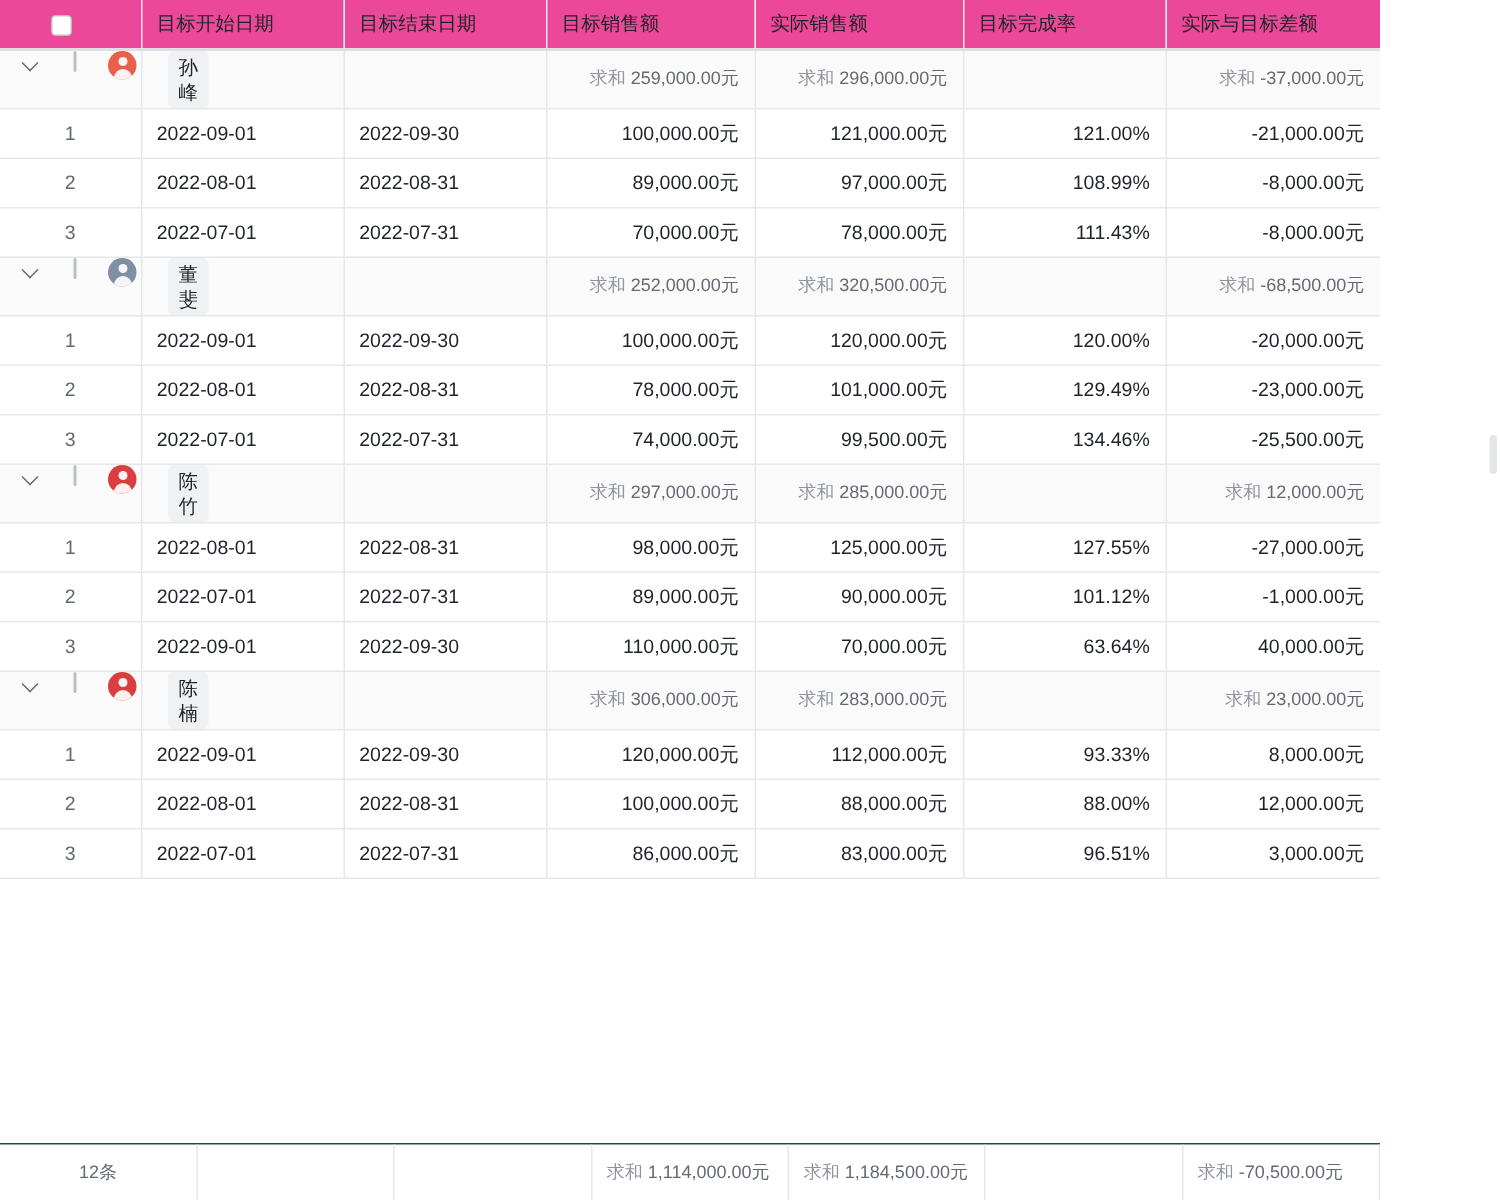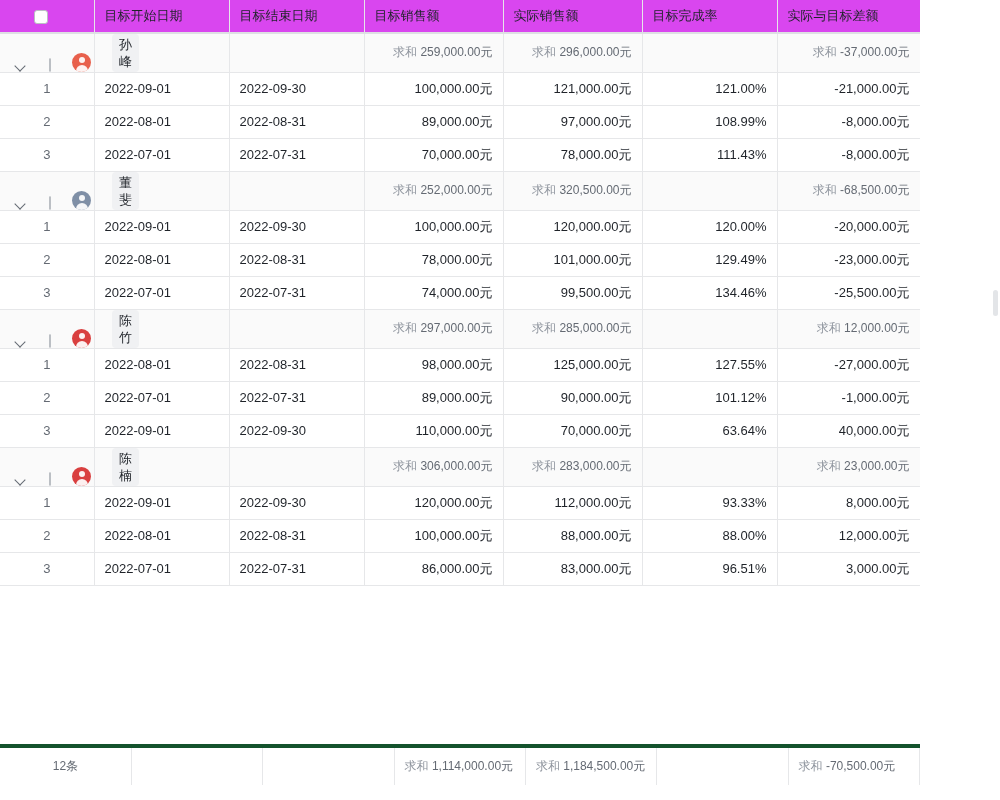--- a/index.html
+++ b/index.html
@@ -37,21 +37,21 @@
     border-right: 1px solid #e6e7e9;
     border-bottom: 1px solid #e6e7e9;
     height: 33px;
     padding: 0 10px;
     box-sizing: border-box;
     vertical-align: middle;
     font-weight: normal;
     background: #ffffff;
   }
   .grid thead th {
-    background: #d946ef;
+    background: #ec4899;
     color: #1f2329;
     font-size: 13px;
     text-align: left;
     border-bottom: 1px solid #dee0e3;
     height: 33px;
   }
   .grid thead th.th-index {
     border-right: 1px solid #e6e7e9;
   }
 
@@ -70,21 +70,21 @@
   }
 
   
   tr.group-row td {
     background: #fafafa;
     border-bottom: 1px solid #e6e7e9;
     height: 38px;
   }
   .group-left {
     display: flex;
-    align-items: flex-end;
+    align-items: flex-start;
     gap: 21px;
     padding-left: 4px;
   }
   .chevron {
     width: 14px;
     height: 14px;
     position: relative;
     flex: 0 0 auto;
   }
   .chevron::before {
@@ -158,25 +158,25 @@
     width: 920px;
     height: 145px;
     border-right: 1px solid #e6e7e9;
     background: #fff;
   }
 
   
   .footer {
     position: absolute;
     left: 0;
-    top: 744px;
+    top: 762px;
     width: 920px;
     height: 38px;
     box-sizing: border-box;
-    border-top: 4px solid #14532d;
+    border-top: 1px solid #14532d;
     background: #fff;
   }
   .footer table {
     width: 920px;
     border-collapse: collapse;
     table-layout: fixed;
   }
   .footer td {
     height: 37px;
     padding: 0 10px;

